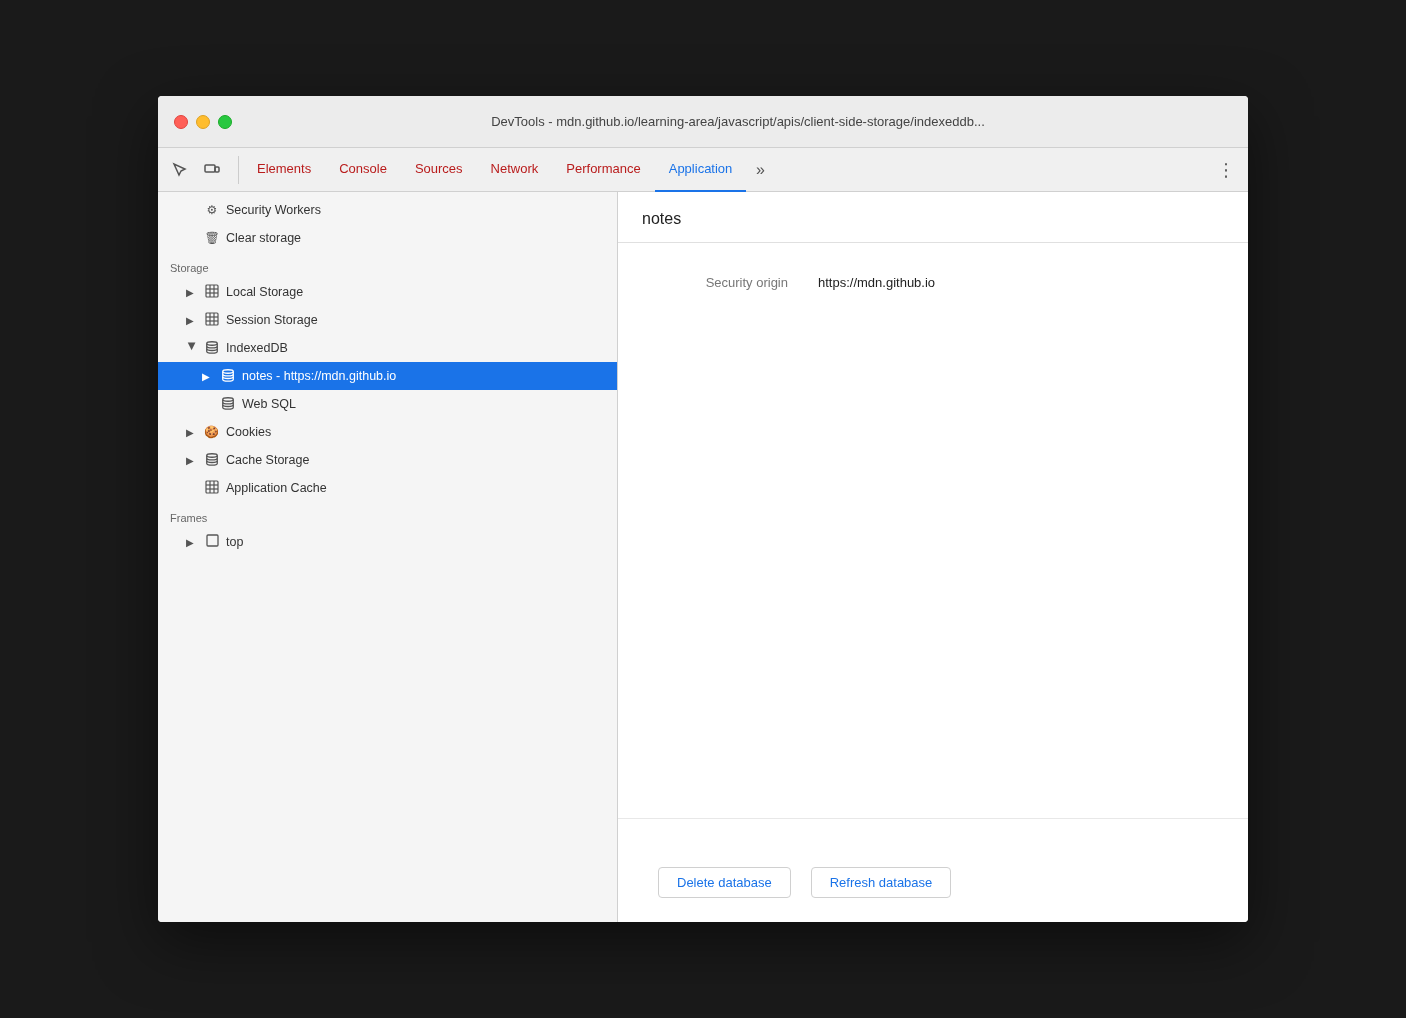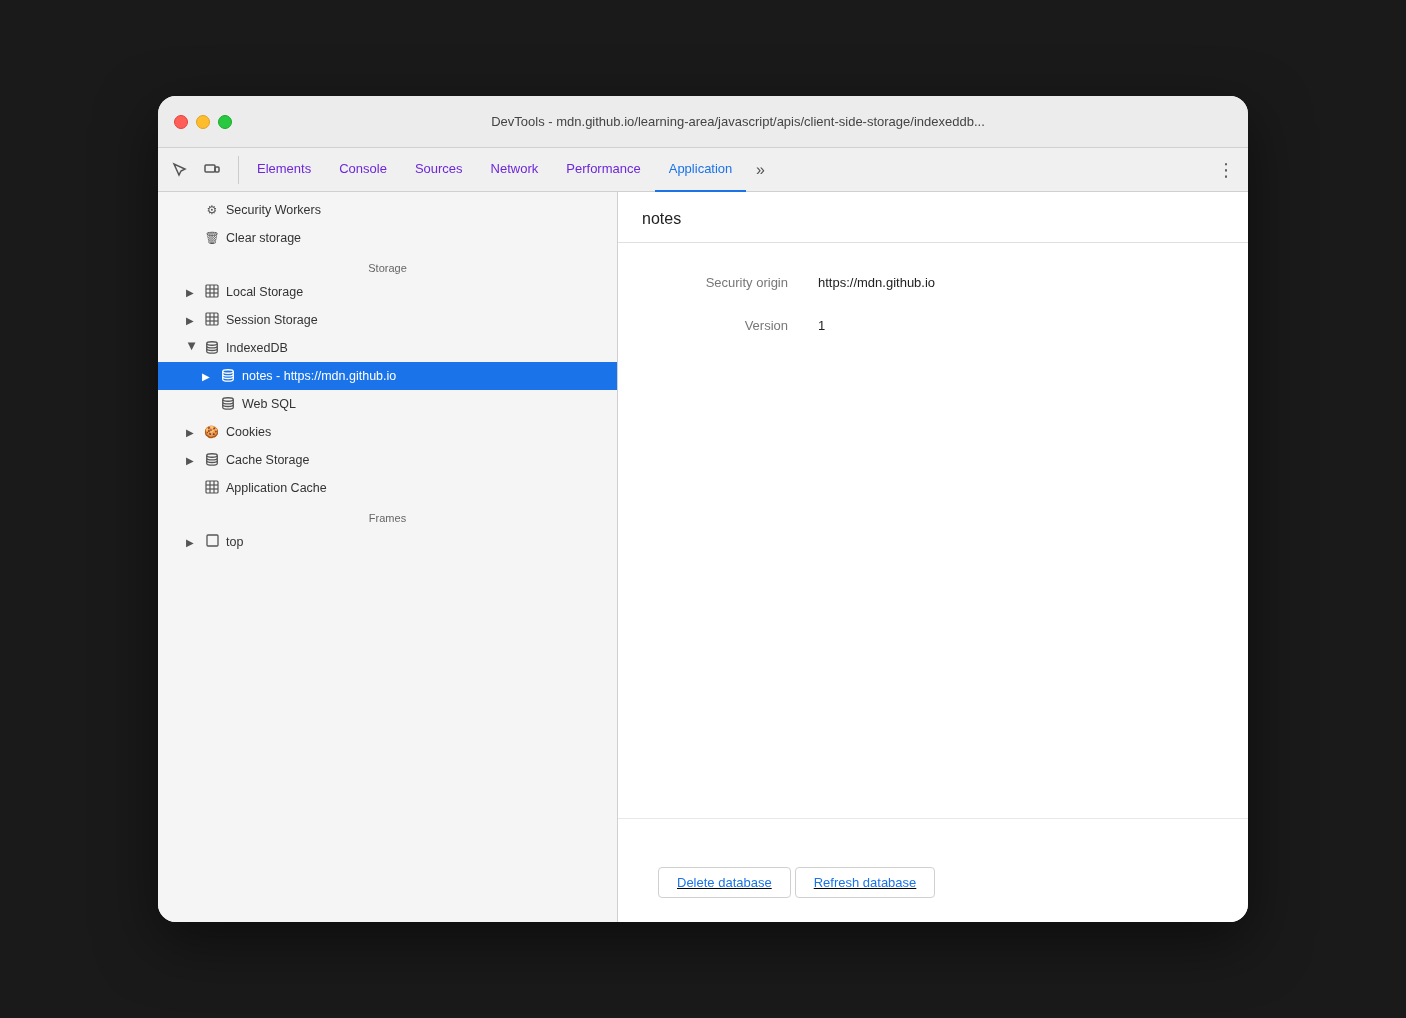--- a/index.html
+++ b/index.html
@@ -7,21 +7,21 @@
       background: #1a1a1a;
       display: flex;
       justify-content: center;
       align-items: center;
       min-height: 100vh;
       font-family: -apple-system, BlinkMacSystemFont, 'Helvetica Neue', sans-serif;
     }
     .window {
       width: 1090px;
       background: #f5f5f5;
-      border-radius: 18px;
+      border-radius: 4px;
       overflow: hidden;
       box-shadow: 0 20px 60px rgba(0,0,0,0.5);
     }
     
     .titlebar {
       background: #ececec;
       height: 52px;
       display: flex;
       align-items: center;
       padding: 0 16px;
@@ -79,21 +79,21 @@
       display: flex;
       align-items: center;
       height: 100%;
     }
     .tab {
       padding: 0 14px;
       height: 44px;
       display: flex;
       align-items: center;
       font-size: 13px;
-      color: #6d28d9;
+      color: #b91c1c;
       cursor: pointer;
       border-bottom: 2px solid transparent;
       white-space: nowrap;
     }
     .tab.active {
       color: #1a73e8;
       border-bottom: 2px solid #1a73e8;
     }
     .tab-more {
       width: 28px;
@@ -148,21 +148,20 @@
       background: #1a73e8;
       color: white;
     }
     .sidebar-item.active .item-icon { color: white; }
     .sidebar-section-header {
       padding: 10px 12px 4px 12px;
       font-size: 11px;
       color: #666;
       font-weight: 500;
       text-transform: none;
-      text-align: center;
     }
     .item-icon {
       color: #555;
       font-size: 12px;
       width: 16px;
       text-align: center;
     }
     .expand-arrow {
       font-size: 10px;
       color: #555;
@@ -208,23 +207,22 @@
       font-size: 13px;
       color: #222;
     }
     .divider {
       height: 1px;
       background: #e8e8e8;
       margin: 24px 0;
     }
     .action-buttons {
       display: flex;
-      gap: 4px;
+      gap: 20px;
       padding: 24px 40px;
-      text-decoration: underline;
     }
     .action-btn {
       padding: 7px 18px;
       font-size: 13px;
       color: #1a73e8;
       background: white;
       border: 1px solid #d0d0d0;
       border-radius: 4px;
       cursor: pointer;
       font-weight: 500;
@@ -427,24 +425,20 @@
       <div class="content-header">
         <div class="content-title">notes</div>
       </div>
 
       <div class="content-body">
         <div class="info-row">
           <div class="info-label">Security origin</div>
           <div class="info-value">https://mdn.github.io</div>
         </div>
 
-        <div class="info-row">
-          <div class="info-label">Version</div>
-          <div class="info-value">1</div>
-        </div>
       </div>
 
       <div class="divider"></div>
 
       <div class="action-buttons">
         <button class="action-btn">Delete database</button>
         <button class="action-btn">Refresh database</button>
       </div>
     </div>
   </div>

